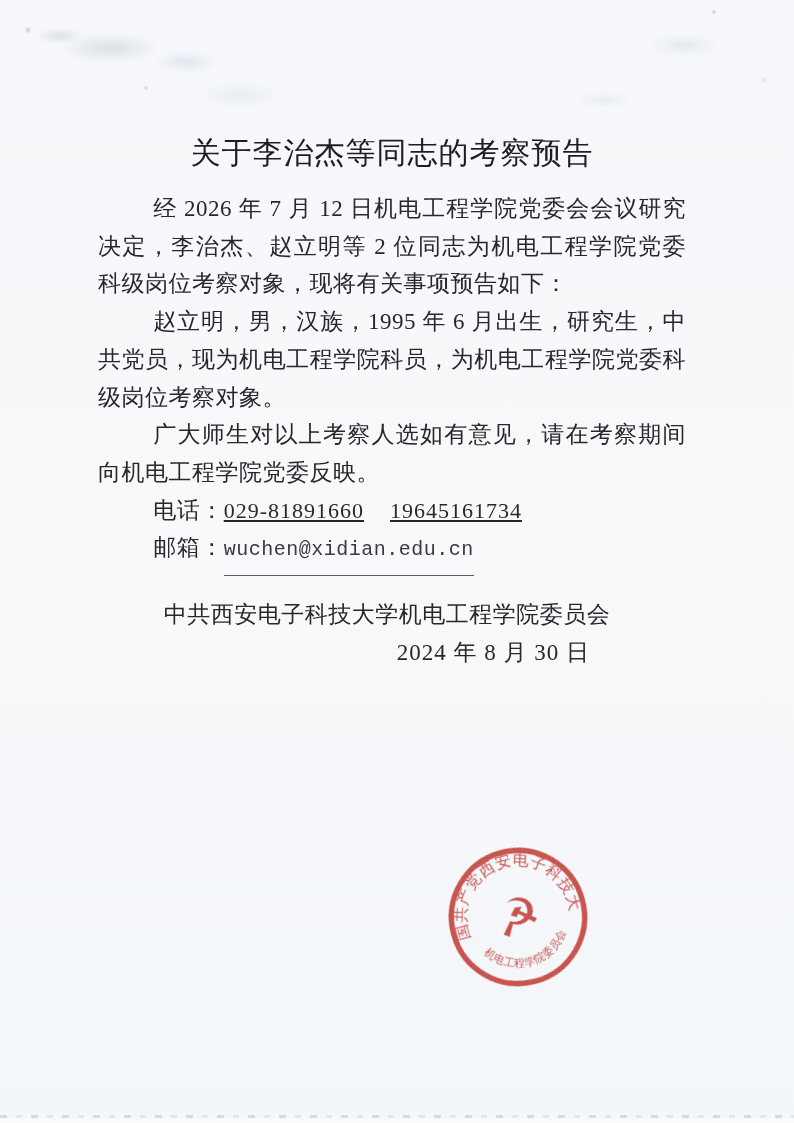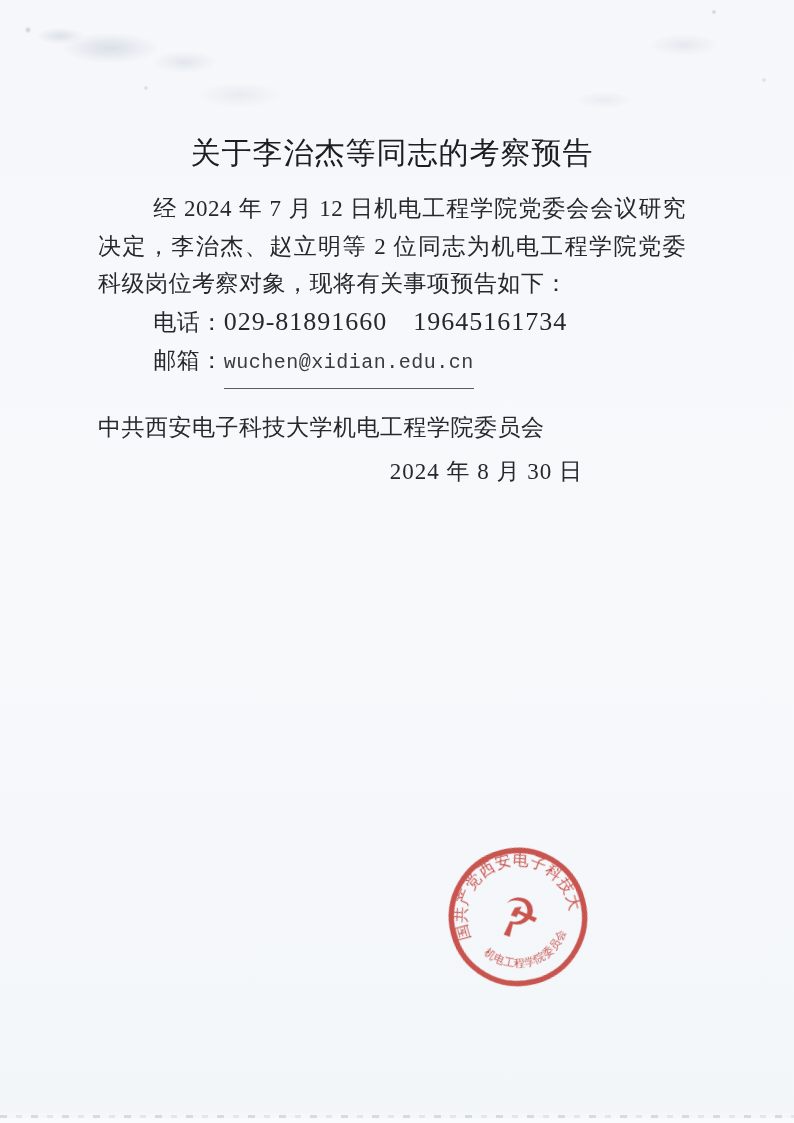--- a/index.html
+++ b/index.html
@@ -76,43 +76,44 @@
     text-justify: inter-character;
   }
   .contact-line {
     margin: 0;
     font-size: 23px;
     line-height: 37.7px;
     letter-spacing: 0.5px;
     text-indent: 2.4em;
   }
   .phone-num {
-    font-size: 26px;
+    font-size: 22px;
     letter-spacing: 1px;
+    text-decoration: underline;
   }
   .phone-num + .phone-num { margin-left: 26px; }
   .email-address {
     font-family: "Liberation Mono", "DejaVu Sans Mono", monospace;
     font-size: 20px;
     letter-spacing: 0.5px;
     color: #3a3a41;
     border-bottom: 1.2px solid #5a5a62;
     padding-bottom: 14px;
   }
   .signature { margin-top: 27px; }
   .sig-org {
     margin: 0;
     font-size: 23px;
     line-height: 37.7px;
     letter-spacing: 0.5px;
-    text-align: left;
+    text-align: center;
     padding-right: 10px;
   }
   .sig-date {
-    margin: 7px;
+    margin: 0;
     font-size: 23px;
     line-height: 37.7px;
     letter-spacing: 1px;
     text-align: right;
     padding-right: 96px;
   }
   .seal {
     position: absolute;
     left: 440px;
     top: 839px;
@@ -132,21 +133,23 @@
 <body>
 
 <div class="page">
   <div class="noise-tl"></div>
   <div class="noise-tr"></div>
   <div class="scan-edge-bottom"></div>
 
   <div class="content">
     <h1 class="title">关于李治杰等同志的考察预告</h1>
 
-    <p class="para">经 2024 年 7 月 12 日机电工程学院党委会会议研究决定，李治杰、赵立明等 2 位同志为机电工程学院党委科级岗位考察对象，现将有关事项预告如下：</p>
+    <p class="para">经 2026 年 7 月 12 日机电工程学院党委会会议研究决定，李治杰、赵立明等 2 位同志为机电工程学院党委科级岗位考察对象，现将有关事项预告如下：</p>
+    <p class="para">赵立明，男，汉族，1995 年 6 月出生，研究生，中共党员，现为机电工程学院科员，为机电工程学院党委科级岗位考察对象。</p>
+    <p class="para">广大师生对以上考察人选如有意见，请在考察期间向机电工程学院党委反映。</p>
 
     <p class="contact-line"><span>电话：</span><span class="phone-num">029-81891660</span><span class="phone-num">19645161734</span></p>
 
     <p class="contact-line"><span>邮箱：</span><span class="email-address">wuchen@xidian.edu.cn</span></p>
 
     <div class="signature">
       <p class="sig-org">中共西安电子科技大学机电工程学院委员会</p>
       <p class="sig-date">2024 年 8 月 30 日</p>
     </div>
   </div>

